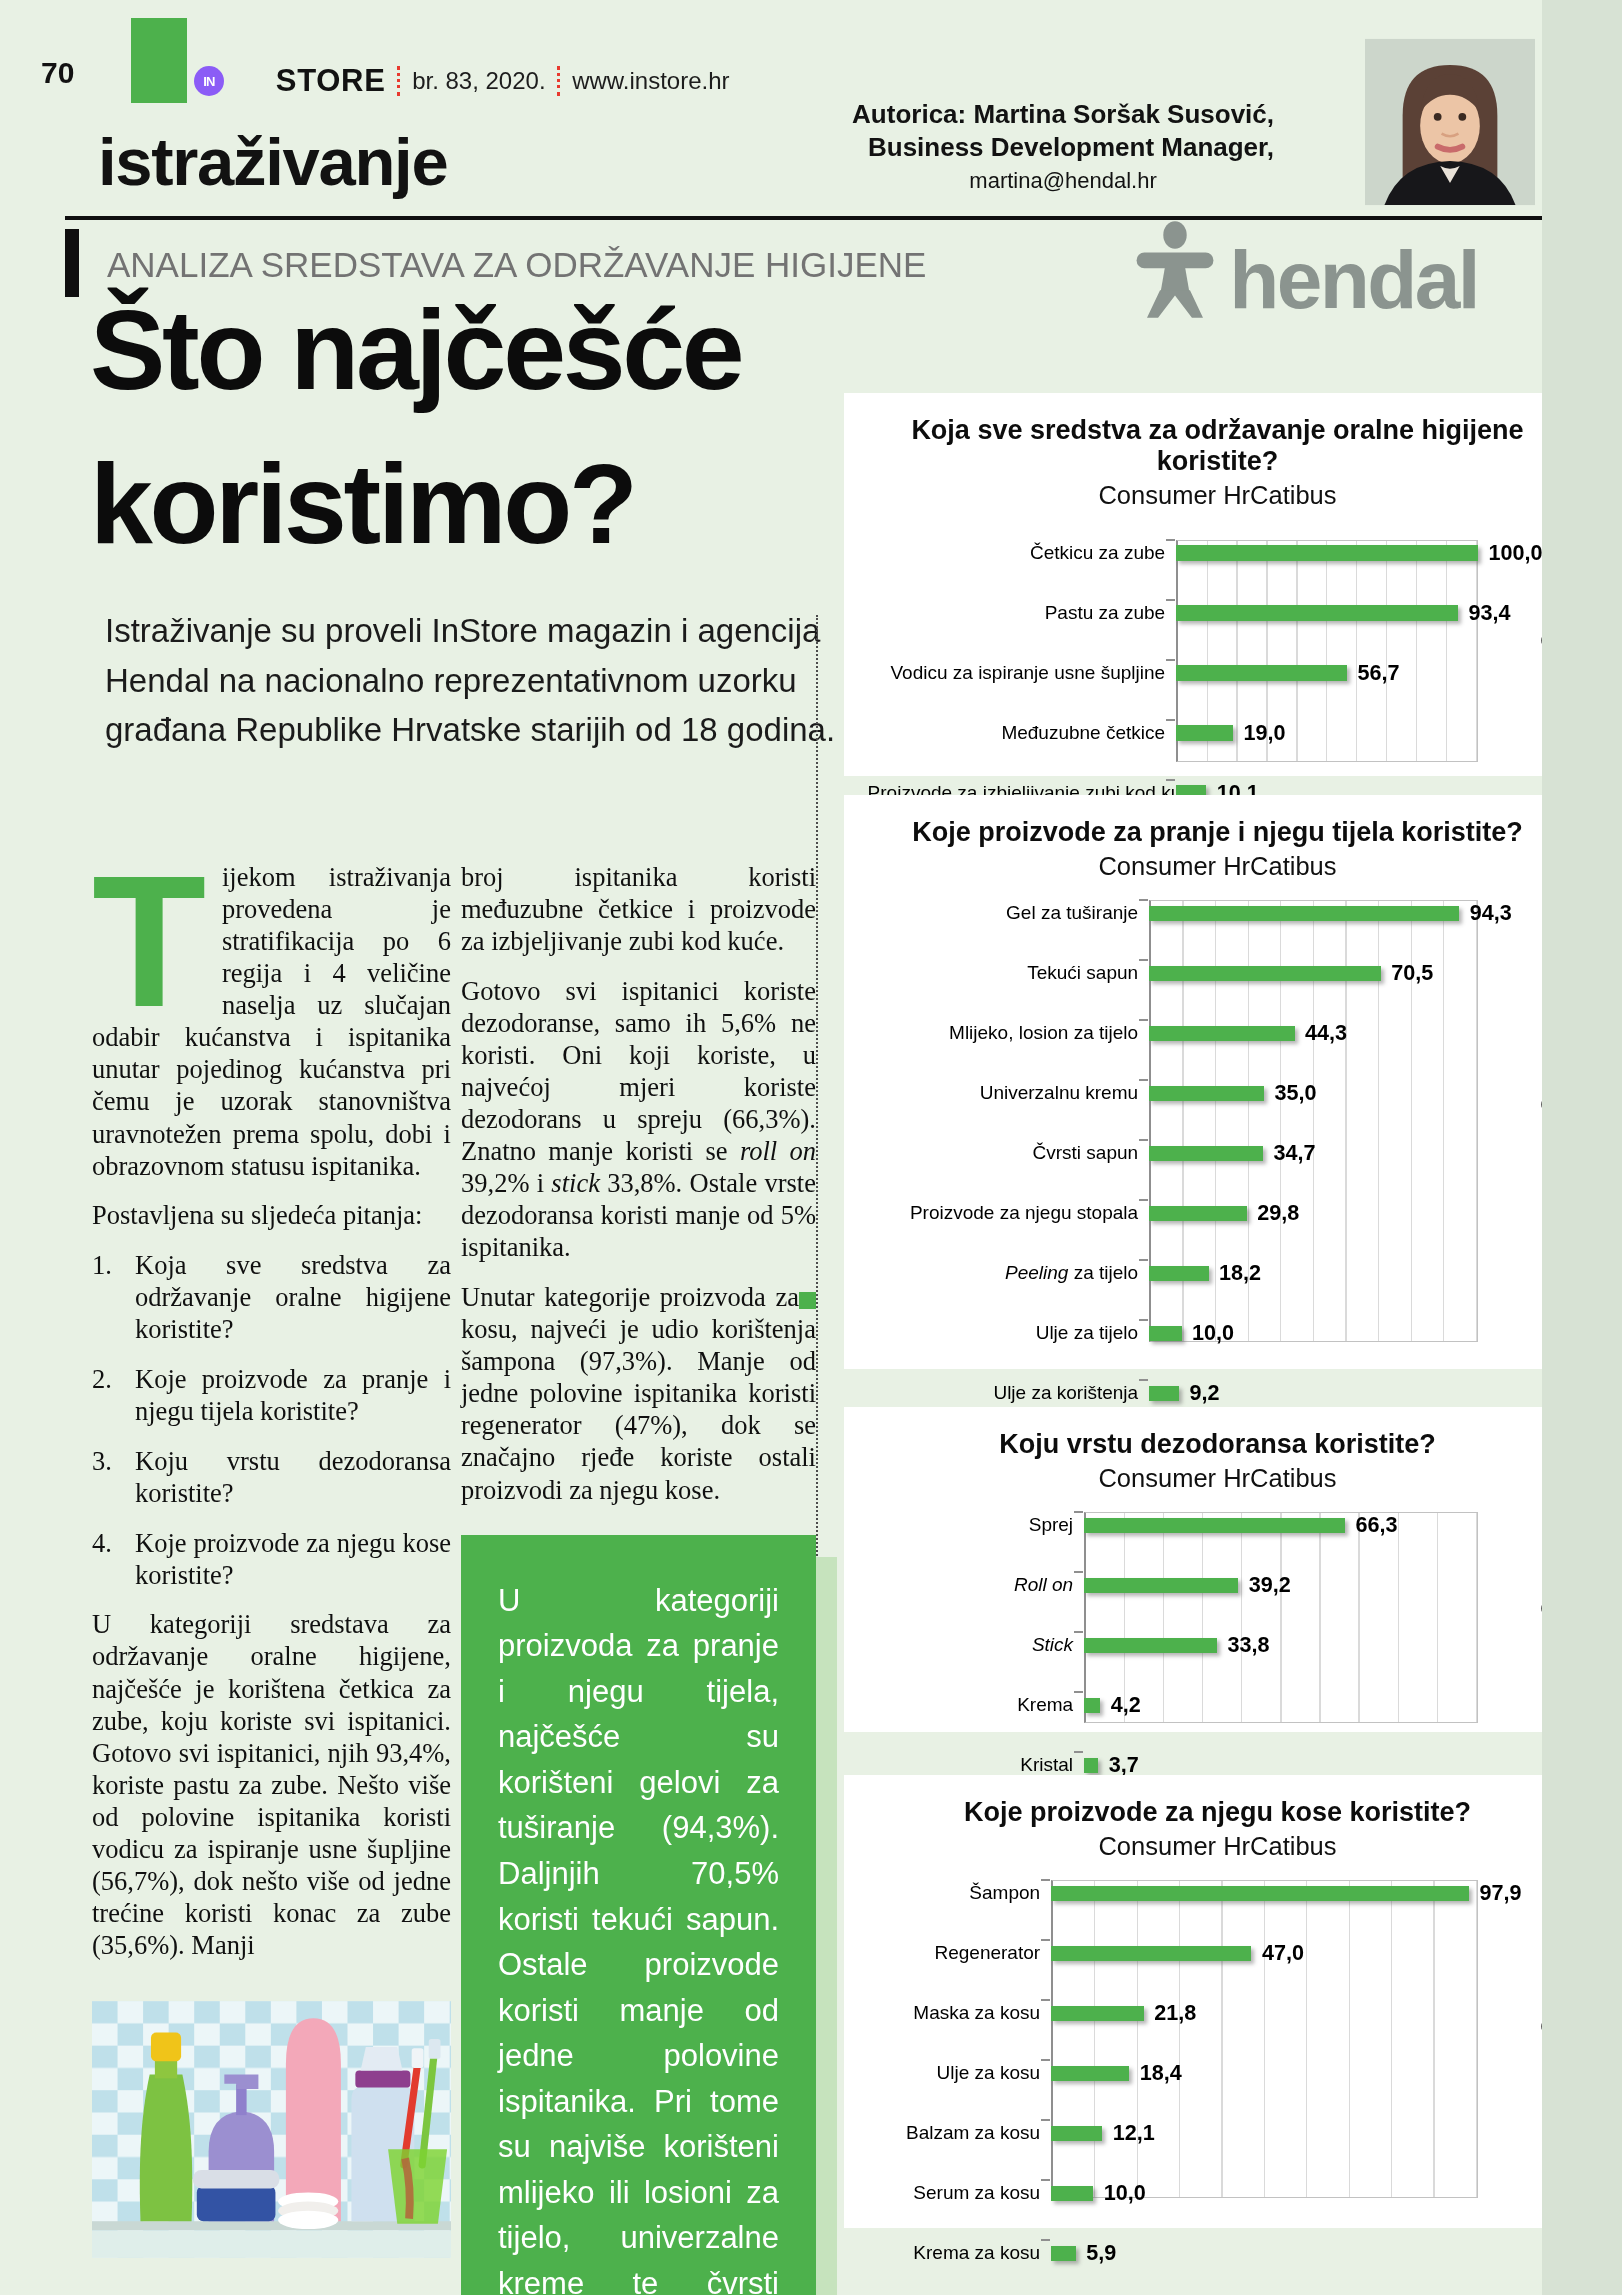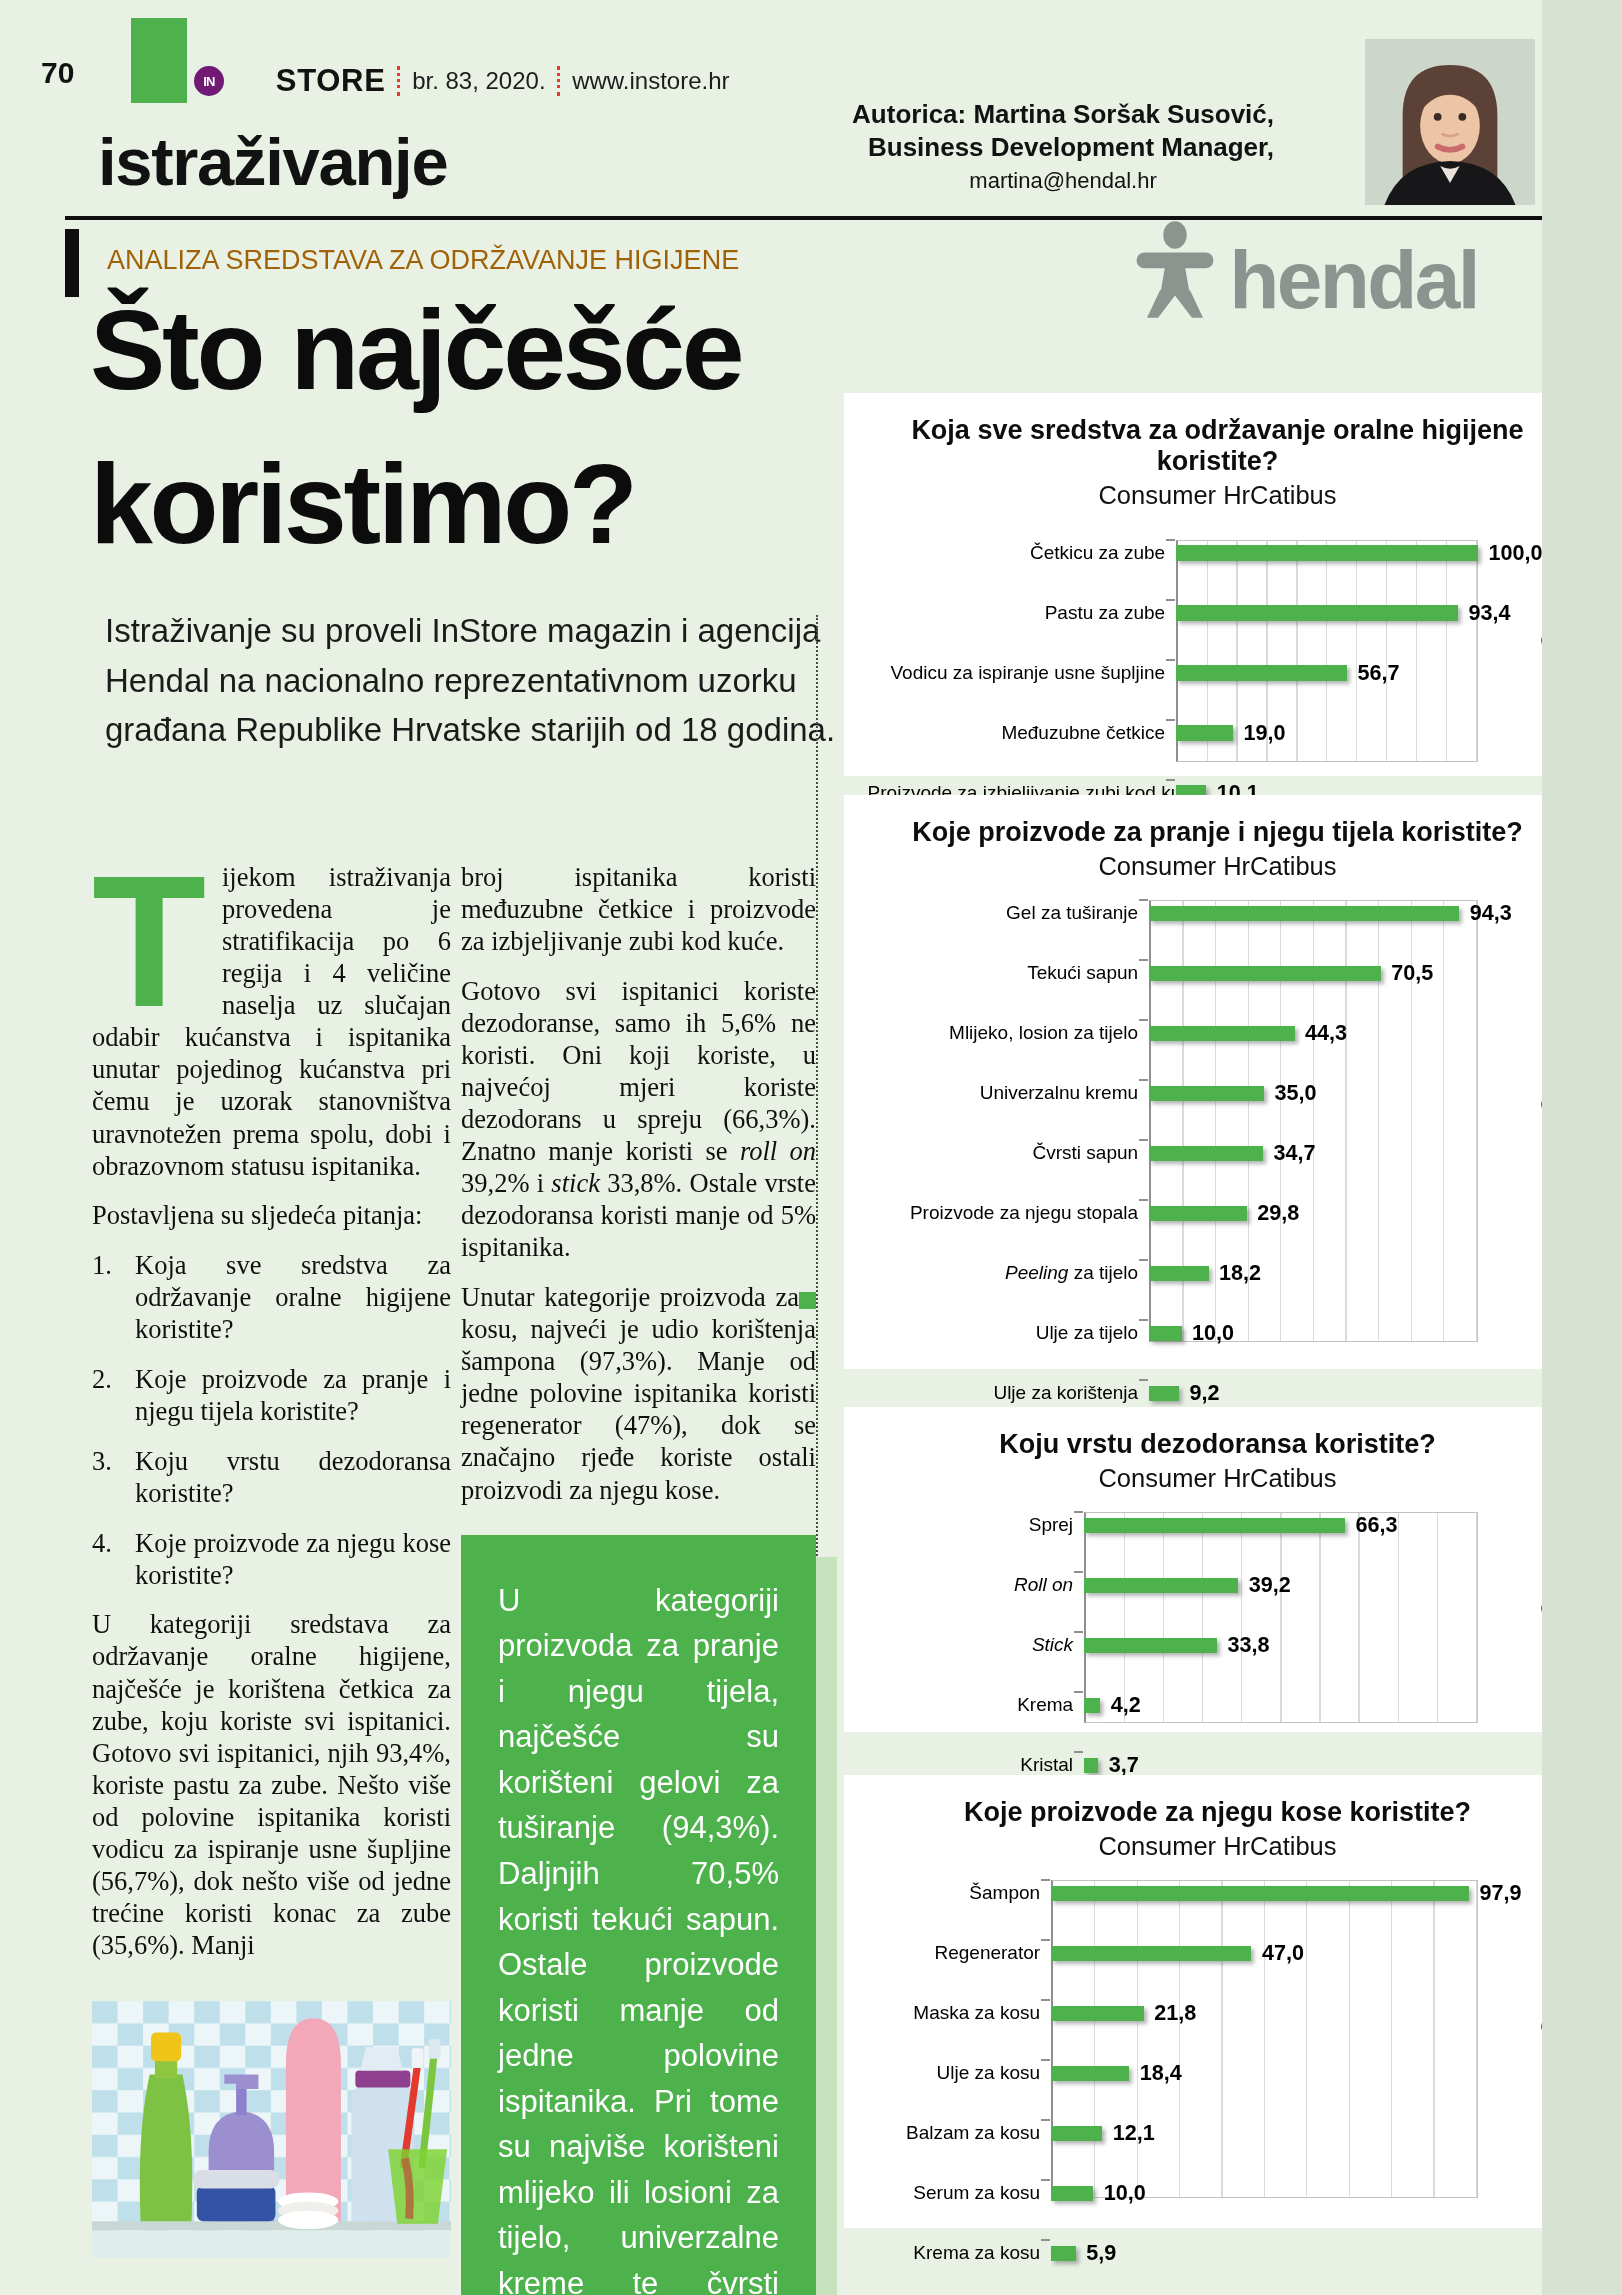--- a/index.html
+++ b/index.html
@@ -13,32 +13,32 @@
   *{margin:0;padding:0;box-sizing:border-box;}
   html,body{background:#d7e2d4;}
   .page{
     position:relative;width:1542px;height:2295px;background:var(--pagebg);
     overflow:hidden;font-family:"Liberation Sans",sans-serif;color:var(--ink);
   }
   
   .pagenum{position:absolute;left:41px;top:56px;font-size:30px;font-weight:800;}
   .green-block{position:absolute;left:131px;top:18.3px;width:56px;height:85px;background:var(--accent);}
   .brandrow{position:absolute;left:194px;top:63px;display:flex;align-items:center;gap:11.8px;}
-  .in-badge{width:30px;height:30px;border-radius:50%;background:#701a75;color:#fff;
+  .in-badge{width:30px;height:30px;border-radius:50%;background:#8b5cf6;color:#fff;
     font-weight:800;font-size:13px;display:flex;align-items:center;justify-content:center;letter-spacing:-0.7px;}
   .brand{font-size:31px;font-weight:800;letter-spacing:0.7px;margin-left:40px;}
   .vdots{height:30px;border-left:3.3px dotted var(--red);}
   .issue,.site{font-size:24px;color:#1d1d1d;}
   .author{position:absolute;right:268px;top:98px;text-align:right;line-height:1.28;}
   .author .a1,.author .a2{font-size:26px;font-weight:800;}
   .author .a3{font-size:22px;margin-top:2.6px;text-align:center;}
   .photo{position:absolute;left:1365px;top:38px;width:170px;height:168px;overflow:hidden;}
   .rule{position:absolute;left:65px;top:216px;width:1492px;height:3.9px;background:#0f0f0f;}
   .kickbar{position:absolute;left:65px;top:229px;width:14.4px;height:68px;background:#0f0f0f;}
-  .kicker{position:absolute;left:107px;top:245px;font-size:27px;color:#a16207;letter-spacing:0;}
+  .kicker{position:absolute;left:107px;top:245px;font-size:35px;color:#737373;letter-spacing:0;}
   .hendal{position:absolute;right:64px;top:220px;display:flex;align-items:flex-end;gap:14.4px;}
   .hendal .word{font-size:82px;font-weight:800;color:var(--logogray);letter-spacing:-2.6px;line-height:.95;}
   
   .bigtitle{position:absolute;left:90px;top:274px;font-size:113px;font-weight:800;
     letter-spacing:-3.3px;line-height:1.36;color:#0c0c0c;}
   .intro{position:absolute;left:105px;top:606px;width:732px;font-size:33px;line-height:1.5;color:#1b1b1b;}
   .vsep{position:absolute;left:816px;top:615px;height:1636px;width:0;border-left:2.6px dotted #4b4b4b;}
   
   .col{position:absolute;font-family:"Liberation Serif",serif;font-size:26.5px;line-height:1.21;
     color:#101010;text-align:justify;}

